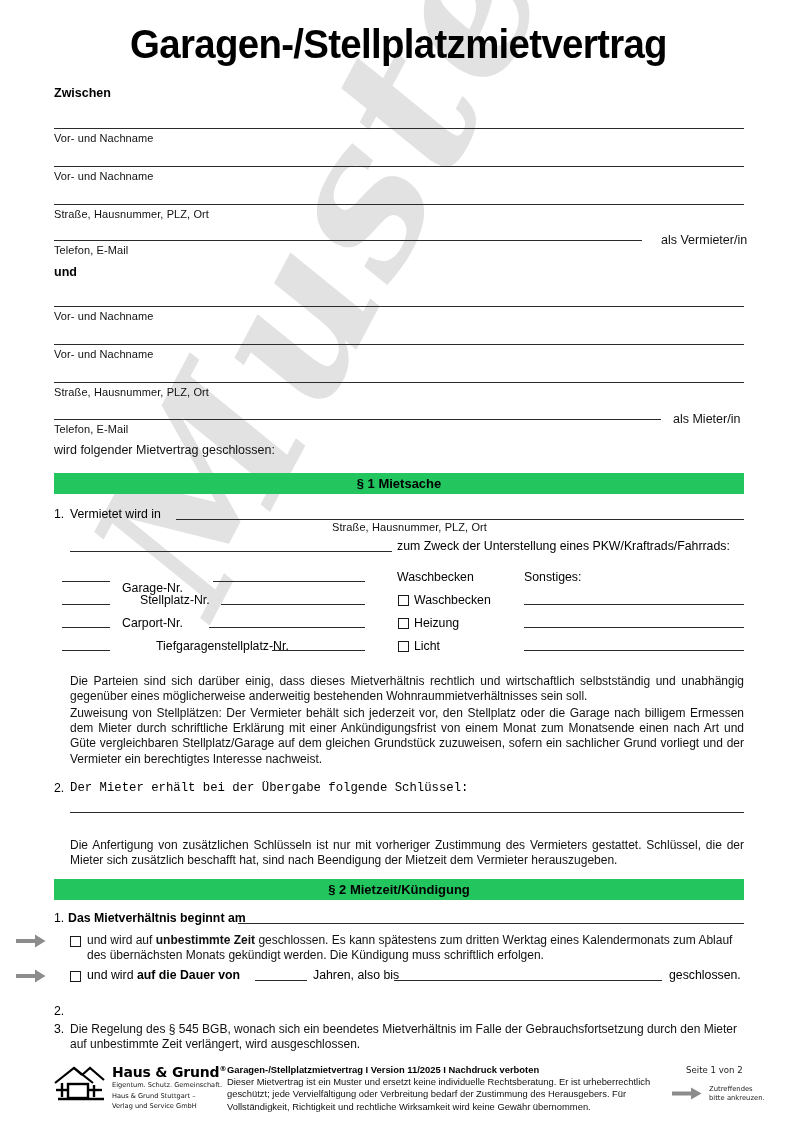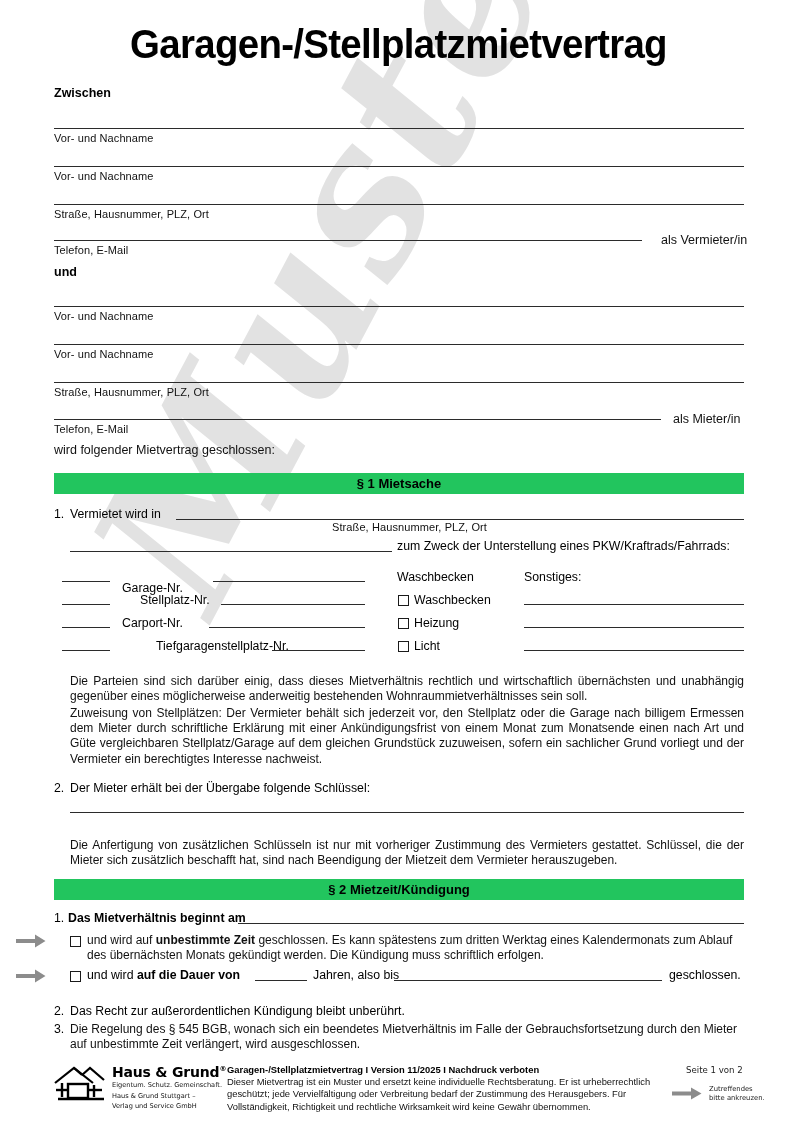--- a/index.html
+++ b/index.html
@@ -269,25 +269,25 @@
     <div class="cb" style="left:398px; top:618px;"></div>
     <div class="cb-label" style="left:414px; top:616px;">Heizung</div>
     <div class="cb" style="left:398px; top:641px;"></div>
     <div class="cb-label" style="left:414px; top:639px;">Licht</div>
 
     <div class="col-head" style="left:524px; top:570px;">Sonstiges:</div>
     <div class="rule-thin" style="left:524px; top:604px; width:220px;"></div>
     <div class="rule-thin" style="left:524px; top:627px; width:220px;"></div>
     <div class="rule-thin" style="left:524px; top:650px; width:220px;"></div>
 
-    <div class="para" style="left:70px; top:674px; width:674px;">Die Parteien sind sich darüber einig, dass dieses Mietverhältnis rechtlich und wirtschaftlich übernächsten und unabhängig gegenüber eines möglicherweise anderweitig bestehenden Wohnraummietverhältnisses sein soll.</div>
+    <div class="para" style="left:70px; top:674px; width:674px;">Die Parteien sind sich darüber einig, dass dieses Mietverhältnis rechtlich und wirtschaftlich selbstständig und unabhängig gegenüber eines möglicherweise anderweitig bestehenden Wohnraummietverhältnisses sein soll.</div>
     <div class="para" style="left:70px; top:706px; width:674px;">Zuweisung von Stellplätzen: Der Vermieter behält sich jederzeit vor, den Stellplatz oder die Garage nach billigem Ermessen dem Mieter durch schriftliche Erklärung mit einer Ankündigungsfrist von einem Monat zum Monatsende einen nach Art und Güte vergleichbaren Stellplatz/Garage auf dem gleichen Grundstück zuzuweisen, sofern ein sachlicher Grund vorliegt und der Vermieter ein berechtigtes Interesse nachweist.</div>
 
     <div class="item-num" style="left:54px; top:781px;">2.</div>
-    <div class="item-txt" style="left:70px; top:781px;">Der Mieter erhält bei der Übergabe folgende Schlüssel:</div>
+    <div class="item-txt" style="left:70px; top:781px;font-family:Liberation Mono, monospace;">Der Mieter erhält bei der Übergabe folgende Schlüssel:</div>
     <div class="rule" style="left:70px; top:812px; width:674px;"></div>
 
     <div class="para" style="left:70px; top:838px; width:674px;">Die Anfertigung von zusätzlichen Schlüsseln ist nur mit vorheriger Zustimmung des Vermieters gestattet. Schlüssel, die der Mieter sich zusätzlich beschafft hat, sind nach Beendigung der Mietzeit dem Vermieter herauszugeben.</div>
 
     <div class="secbar" style="left:54px; top:879px; width:690px;">§ 2 Mietzeit/Kündigung</div>
 
     <div class="item-num" style="left:54px; top:911px; font-weight:400;">1.</div>
     <div class="item-txt" style="left:68px; top:911px; font-weight:700;">Das Mietverhältnis beginnt am</div>
     <div class="rule" style="left:238px; top:923px; width:506px;"></div>
 
@@ -303,21 +303,20 @@
     </svg>
 
     <div class="cb" style="left:70px; top:971px;"></div>
     <div class="item-txt" style="left:87px; top:968px;"><span>und wird </span><b>auf die Dauer von</b></div>
     <div class="rule-thin" style="left:255px; top:980px; width:52px;"></div>
     <div class="item-txt" style="left:313px; top:968px;"> Jahren, also bis</div>
     <div class="rule-thin" style="left:394px; top:980px; width:268px;"></div>
     <div class="item-txt" style="left:669px; top:968px;">geschlossen.</div>
 
     <div class="item-num" style="left:54px; top:1004px;">2.</div>
-    <div class="item-txt" style="left:70px; top:1004px;">Das Recht zur außerordentlichen Kündigung bleibt unberührt.</div>
 
     <div class="item-num" style="left:54px; top:1022px;">3.</div>
     <div class="para" style="left:70px; top:1022px; width:674px; text-align:left;">Die Regelung des § 545 BGB, wonach sich ein beendetes Mietverhältnis im Falle der Gebrauchsfortsetzung durch den Mieter auf unbestimmte Zeit verlängert, wird ausgeschlossen.</div>
 
     <svg style="position:absolute; left:52px; top:1063px; width:56px; height:40px;" viewBox="0 0 56 40">
       <path d="M10 20 L10 34" stroke="#000" stroke-width="2.4" fill="none"></path>
       <path d="M4 27 L16 27" stroke="#000" stroke-width="2.4" fill="none"></path>
       <path d="M3 20 L22 5 L41 20" stroke="#000" stroke-width="2.2" fill="none"></path>
       <path d="M22 5 L30 12" stroke="#000" stroke-width="2.2" fill="none"></path>
       <path d="M30 12 L38 5 L52 17" stroke="#000" stroke-width="2.2" fill="none"></path>

